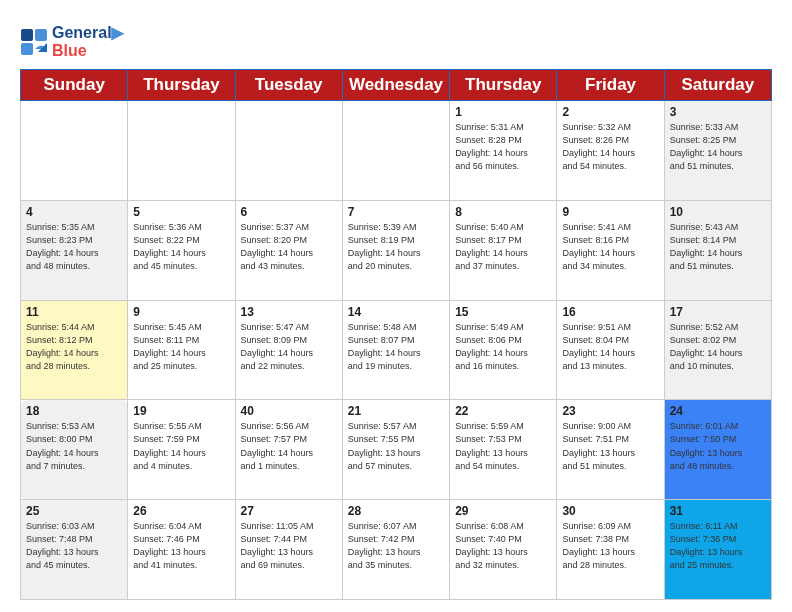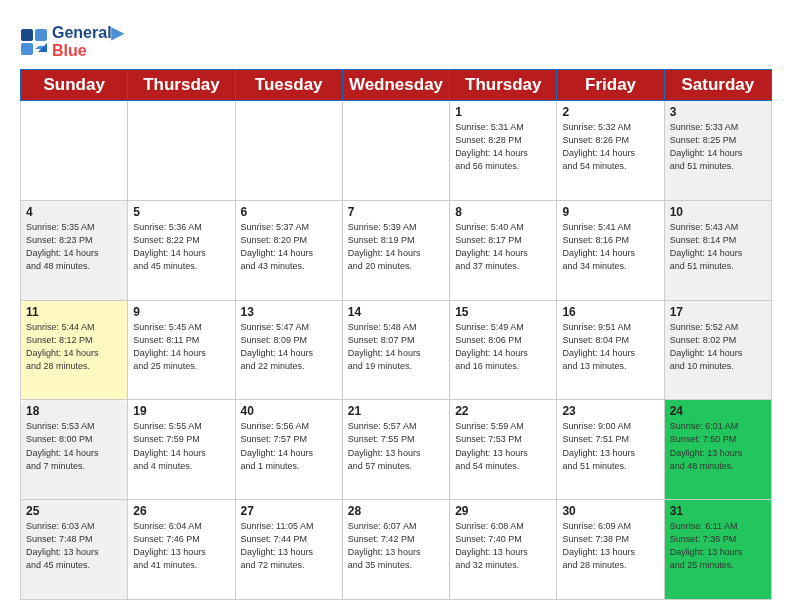--- a/index.html
+++ b/index.html
@@ -290,21 +290,21 @@
             <div class="day-info">Daylight: 13 hours</div>
             <div class="day-info">and 54 minutes.</div>
           </td>
           <td>
             <span class="day-number">23</span>
             <div class="day-info">Sunrise: 9:00 AM</div>
             <div class="day-info">Sunset: 7:51 PM</div>
             <div class="day-info">Daylight: 13 hours</div>
             <div class="day-info">and 51 minutes.</div>
           </td>
-          <td style="background: #22c55e;">
+          <td style="background: #3b82f6;">
             <span class="day-number">24</span>
             <div class="day-info">Sunrise: 6:01 AM</div>
             <div class="day-info">Sunset: 7:50 PM</div>
             <div class="day-info">Daylight: 13 hours</div>
             <div class="day-info">and 48 minutes.</div>
           </td>
         </tr>
         <tr>
           <td style="background: rgb(240, 240, 240);">
             <span class="day-number">25</span>
@@ -318,21 +318,21 @@
             <div class="day-info">Sunrise: 6:04 AM</div>
             <div class="day-info">Sunset: 7:46 PM</div>
             <div class="day-info">Daylight: 13 hours</div>
             <div class="day-info">and 41 minutes.</div>
           </td>
           <td>
             <span class="day-number">27</span>
             <div class="day-info">Sunrise: 11:05 AM</div>
             <div class="day-info">Sunset: 7:44 PM</div>
             <div class="day-info">Daylight: 13 hours</div>
-            <div class="day-info">and 72 minutes.</div>
+            <div class="day-info">and 69 minutes.</div>
           </td>
           <td>
             <span class="day-number">28</span>
             <div class="day-info">Sunrise: 6:07 AM</div>
             <div class="day-info">Sunset: 7:42 PM</div>
             <div class="day-info">Daylight: 13 hours</div>
             <div class="day-info">and 35 minutes.</div>
           </td>
           <td>
             <span class="day-number">29</span>
@@ -341,21 +341,21 @@
             <div class="day-info">Daylight: 13 hours</div>
             <div class="day-info">and 32 minutes.</div>
           </td>
           <td>
             <span class="day-number">30</span>
             <div class="day-info">Sunrise: 6:09 AM</div>
             <div class="day-info">Sunset: 7:38 PM</div>
             <div class="day-info">Daylight: 13 hours</div>
             <div class="day-info">and 28 minutes.</div>
           </td>
-          <td style="background: #22c55e;">
+          <td style="background: #0ea5e9;">
             <span class="day-number">31</span>
             <div class="day-info">Sunrise: 6:11 AM</div>
             <div class="day-info">Sunset: 7:36 PM</div>
             <div class="day-info">Daylight: 13 hours</div>
             <div class="day-info">and 25 minutes.</div>
           </td>
         </tr>
       </tbody>
   </table>
 </div>

